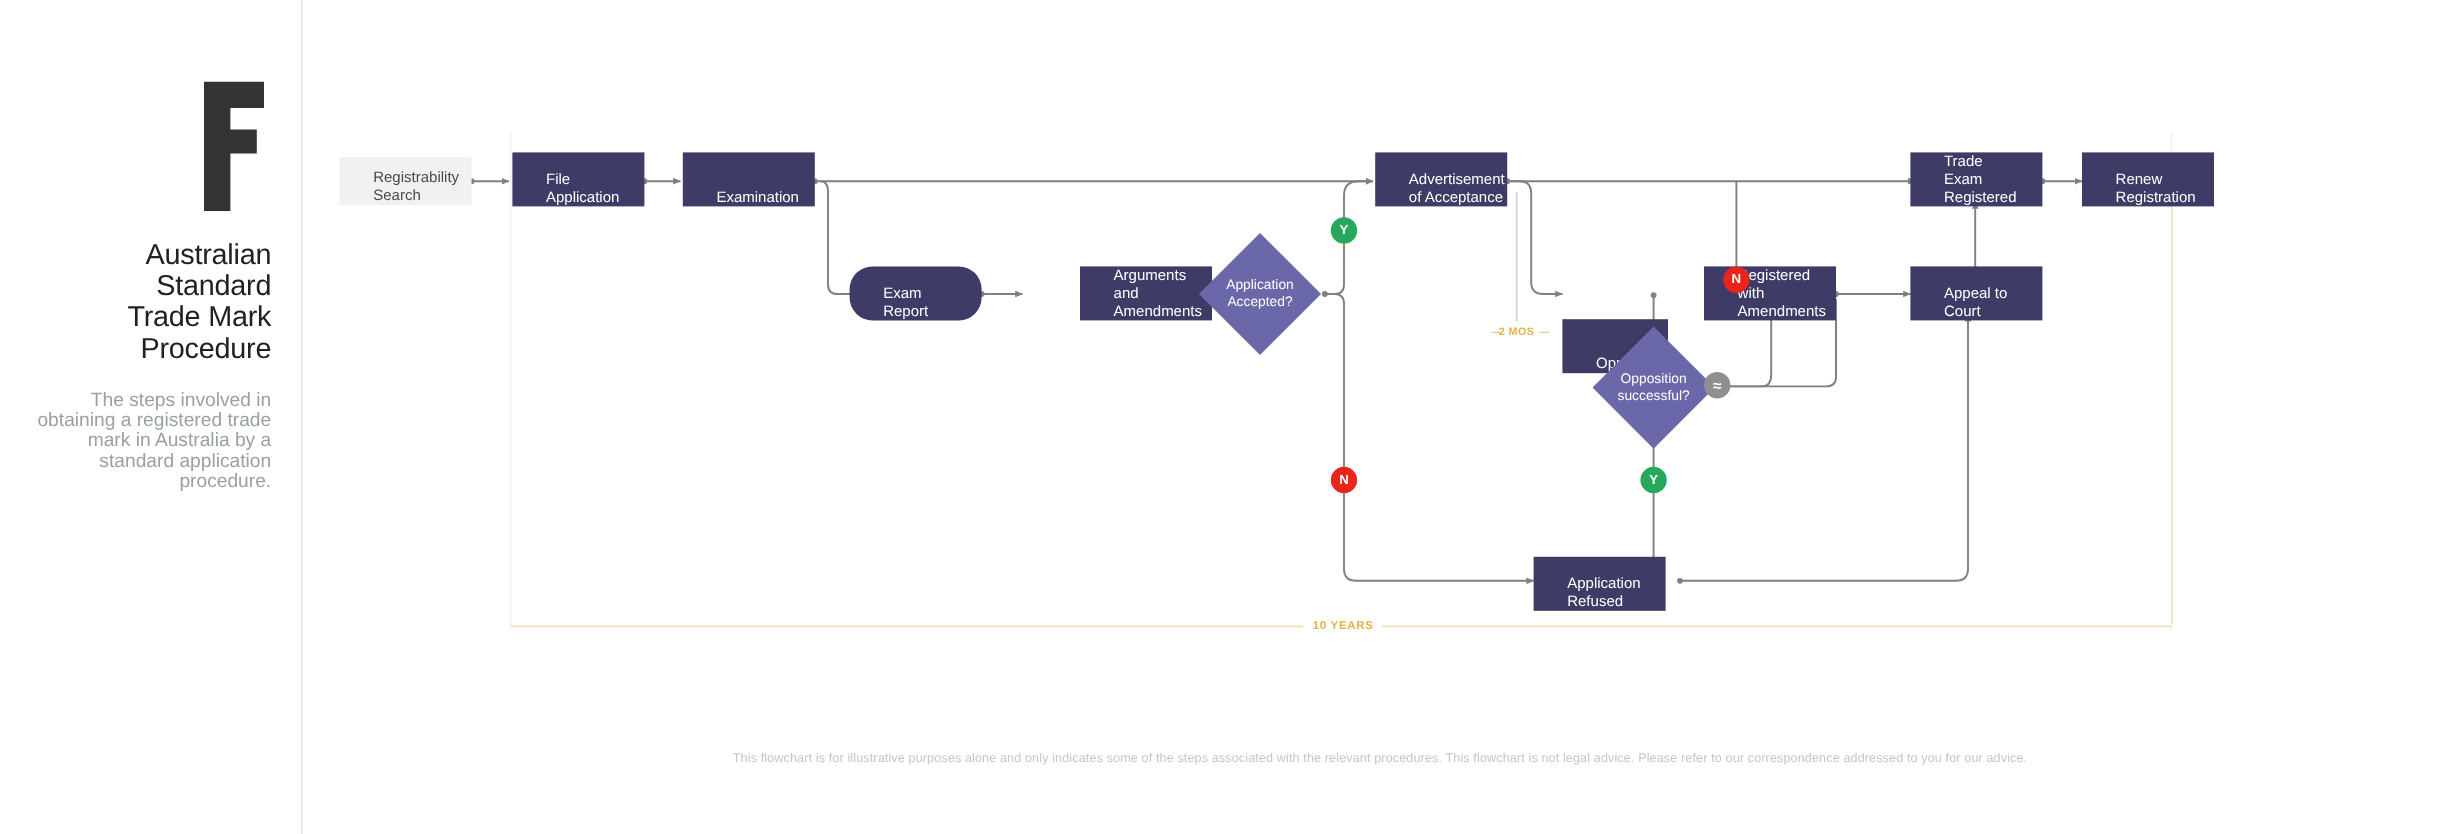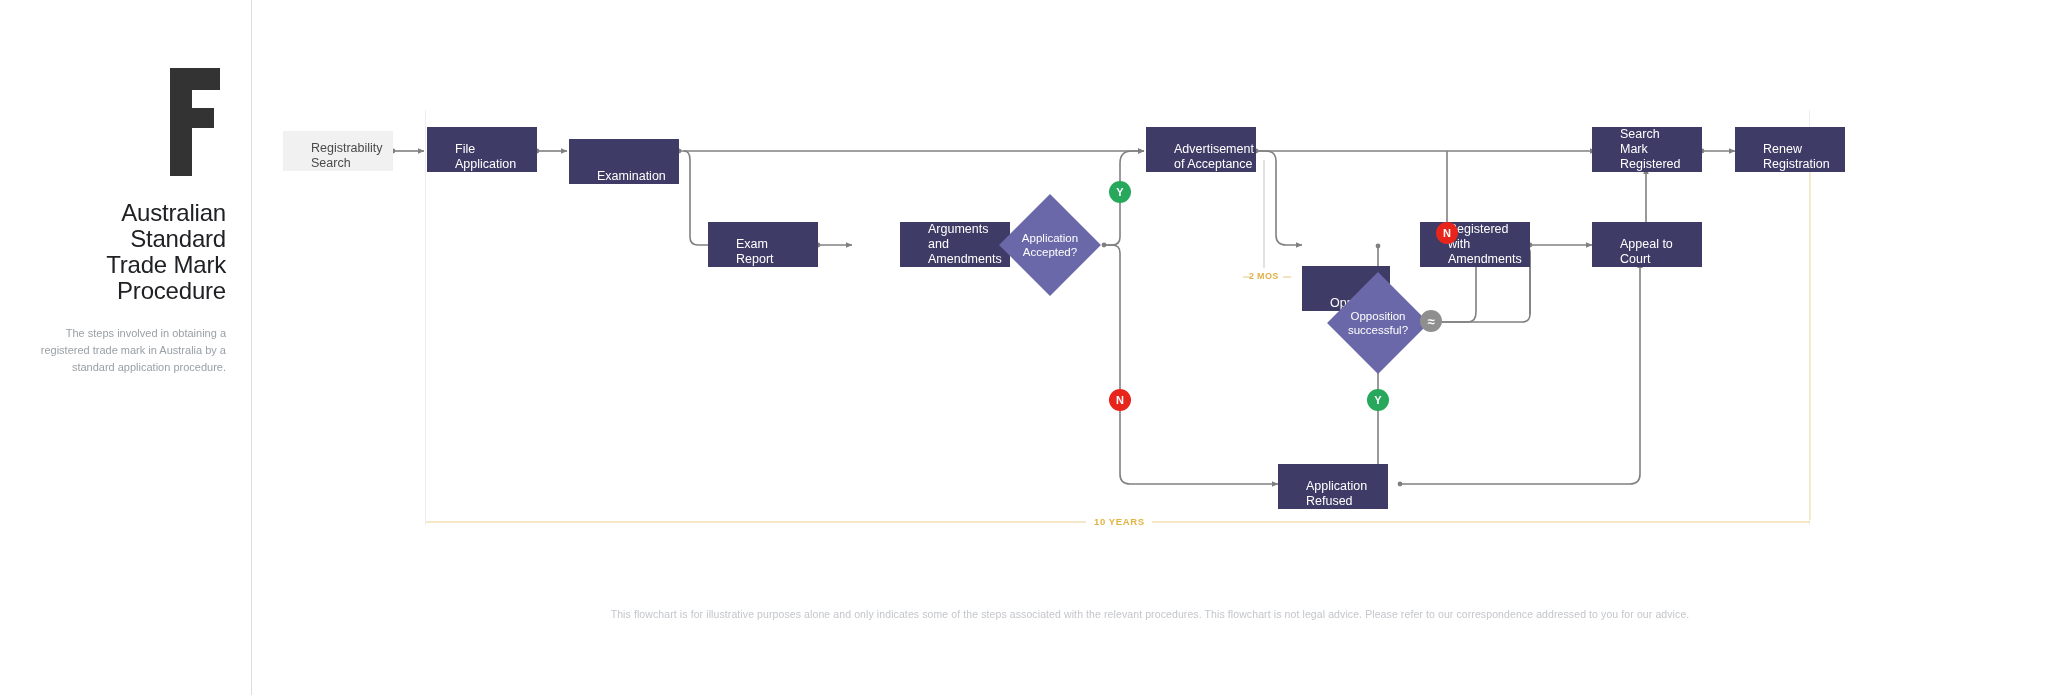--- a/index.html
+++ b/index.html
@@ -56,21 +56,21 @@
     white-space: nowrap;
   }
   .subtitle-block {
     position: absolute;
     left: 20px;
     top: 325px;
     width: 220px;
     text-align: right;
     padding-right: 14px;
     box-sizing: border-box;
-    font-size: 11px;
+    font-size: 16px;
     line-height: 17px;
     color: #9aa0a6;
   }
 
   
   .canvas {
     position: absolute;
     left: 425px;
     top: 110px;
     width: 1385px;
@@ -155,21 +155,21 @@
   .tl-label.mos {
     font-size: 9px;
     letter-spacing: 0.3px;
     color: #e0b24a;
   }
 
   
   .footer {
     position: absolute;
     left: 252px;
-    top: 608px;
+    top: 626px;
     width: 1796px;
     text-align: center;
     font-size: 10.5px;
     color: #c3c6cb;
     letter-spacing: 0.1px;
   }
 </style>
 </head>
 <body>
 
@@ -271,25 +271,25 @@
   </svg>
 
   <div class="node ghost" style="left:283px; top:131px; width:110px; height:40px;">
     <span class="node-label">Registrability Search</span>
   </div>
 
   <div class="node" style="left:427px; top:127px; width:110px; height:45px;">
     <span class="node-label">File Application</span>
   </div>
 
-  <div class="node" style="left:569px; top:127px; width:110px; height:45px;margin-top:12px;">
+  <div class="node" style="left:569px; top:127px; width:110px; height:45px;">
     <span class="node-label">Examination</span>
   </div>
 
-  <div class="node" style="left:708px; top:222px; width:110px; height:45px;">
+  <div class="node" style="left:708px; top:222px; width:110px; height:45px;border-radius:19px;">
     <span class="node-label">Exam Report</span>
   </div>
 
   <div class="node" style="left:852px; top:222px; width:110px; height:45px;margin-left:48px;">
     <span class="node-label">Arguments and Amendments</span>
   </div>
 
   <div class="diamond" style="left:1014px; top:209px; width:72px; height:72px;">
     <span>Application Accepted?</span>
   </div>
@@ -308,21 +308,21 @@
 
   <div class="node" style="left:1420px; top:222px; width:110px; height:45px;">
     <span class="node-label">Registered with Amendments</span>
   </div>
 
   <div class="node" style="left:1592px; top:222px; width:110px; height:45px;">
     <span class="node-label">Appeal to Court</span>
   </div>
 
   <div class="node" style="left:1592px; top:127px; width:110px; height:45px;">
-    <span class="node-label">Search Mark Registered</span>
+    <span class="node-label">Trade Exam Registered</span>
   </div>
 
   <div class="node" style="left:1735px; top:127px; width:110px; height:45px;">
     <span class="node-label">Renew Registration</span>
   </div>
 
   <div class="node" style="left:1278px; top:464px; width:110px; height:45px;">
     <span class="node-label">Application Refused</span>
   </div>
 

